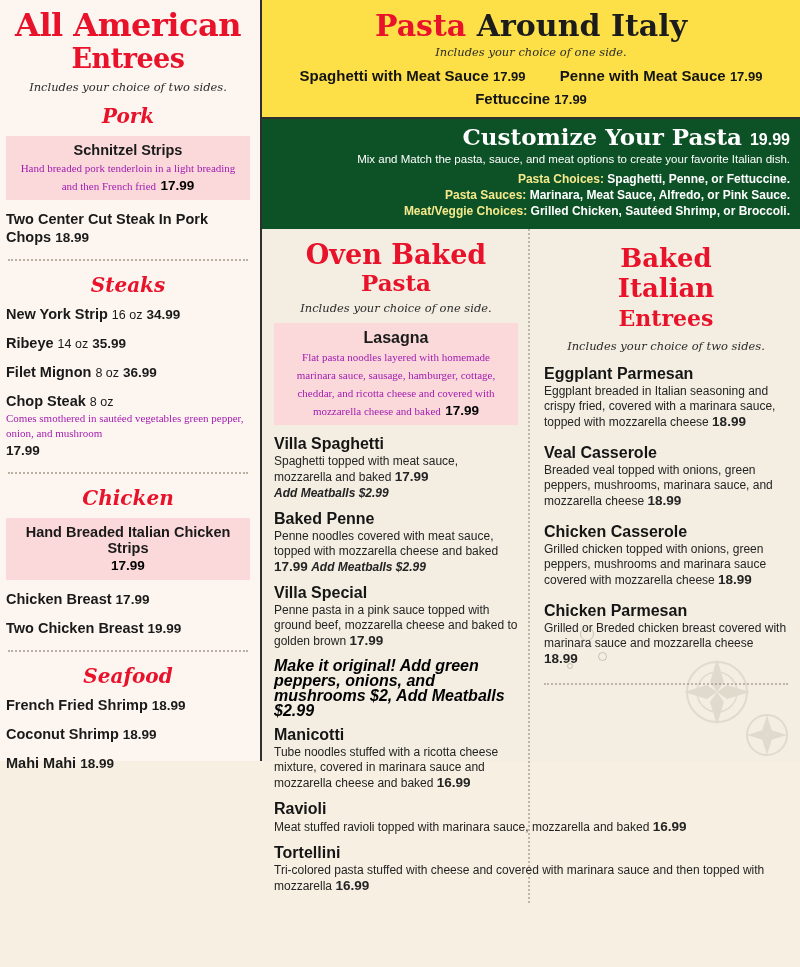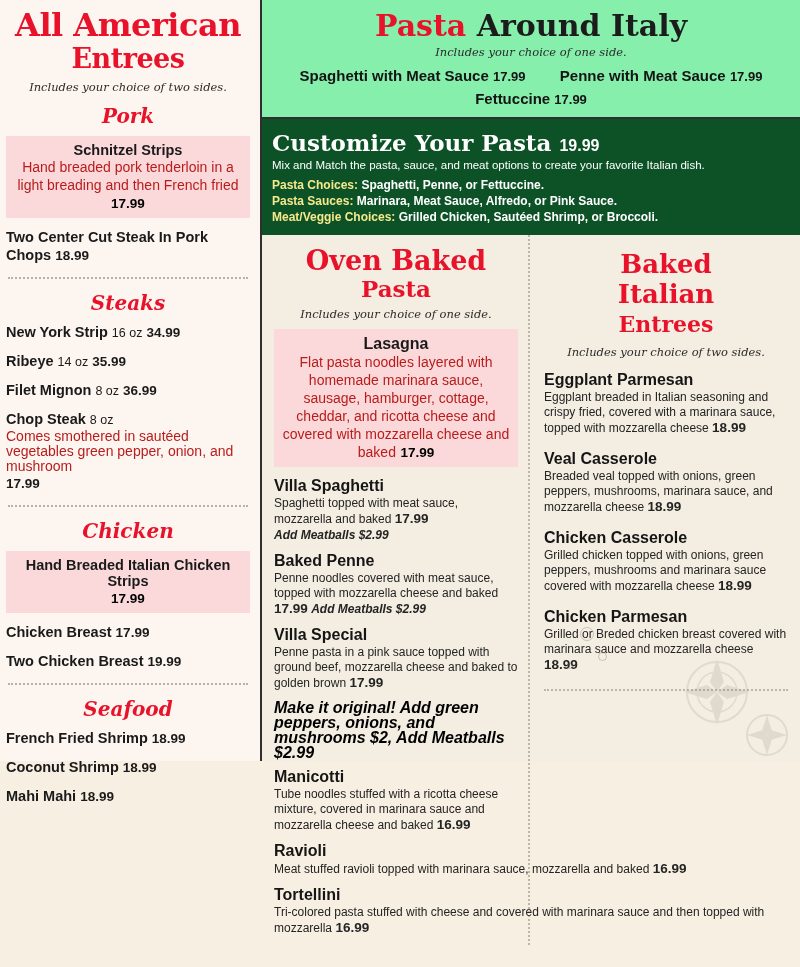--- a/index.html
+++ b/index.html
@@ -68,41 +68,42 @@
     margin-bottom: 10px;
   }
   .item-name {
     font-family: "Liberation Sans", sans-serif;
     font-weight: bold;
     font-size: 14.5px;
     color: #1a1a1a;
   }
   .item-name.center { text-align:center; display:block; }
   .desc {
-    font-size: 14px;
+    font-size: 11px;
     line-height: 15px;
-    color: #b91c1c;
+    color: #a21caf;
+    font-family: Liberation Serif, serif;
   }
   .price { font-weight: bold; font-size: 13.5px; }
   .row {
     margin: 0 0 10px 0;
     font-size: 14.5px;
     font-weight: bold;
     color: #1a1a1a;
     line-height: 18px;
   }
   .row .small { font-weight: normal; font-size: 12.5px; }
   .dots {
     border-top: 2px dotted #b9b2a4;
     margin: 12px 2px;
     height:0;
   }
   
   .pasta-top {
-    background: #86efac;
+    background: #fde047;
     padding: 6px 10px 10px;
     border-bottom: 2px solid #2f2f2f;
   }
   .h-pasta {
     font-family: "DejaVu Serif", serif;
     font-size: 30px;
     text-align: center;
     color: #e8132b;
     font-weight: bold;
     margin: 2px 0 0;
@@ -114,22 +115,22 @@
     font-weight: bold;
     margin-top: 8px;
     color: #141414;
   }
   .pasta-line .p { font-size: 13px; font-weight: bold; }
   .pasta-line .gap { display:inline-block; width: 26px; }
   
   .customize {
     background: #0d5227;
     color: #fff;
-    padding: 10px 10px 10px;
-    text-align: left;
+    padding: 4px 10px 10px;
+    text-align: right;
   }
   .customize h2 {
     margin: 0;
     font-family: "DejaVu Serif", serif;
     font-size: 23px;
     font-weight: bold;
   }
   .customize h2 .pr { font-family:"Liberation Sans",sans-serif; font-size:16px; }
   .customize .ml {
     font-size: 11.5px;

